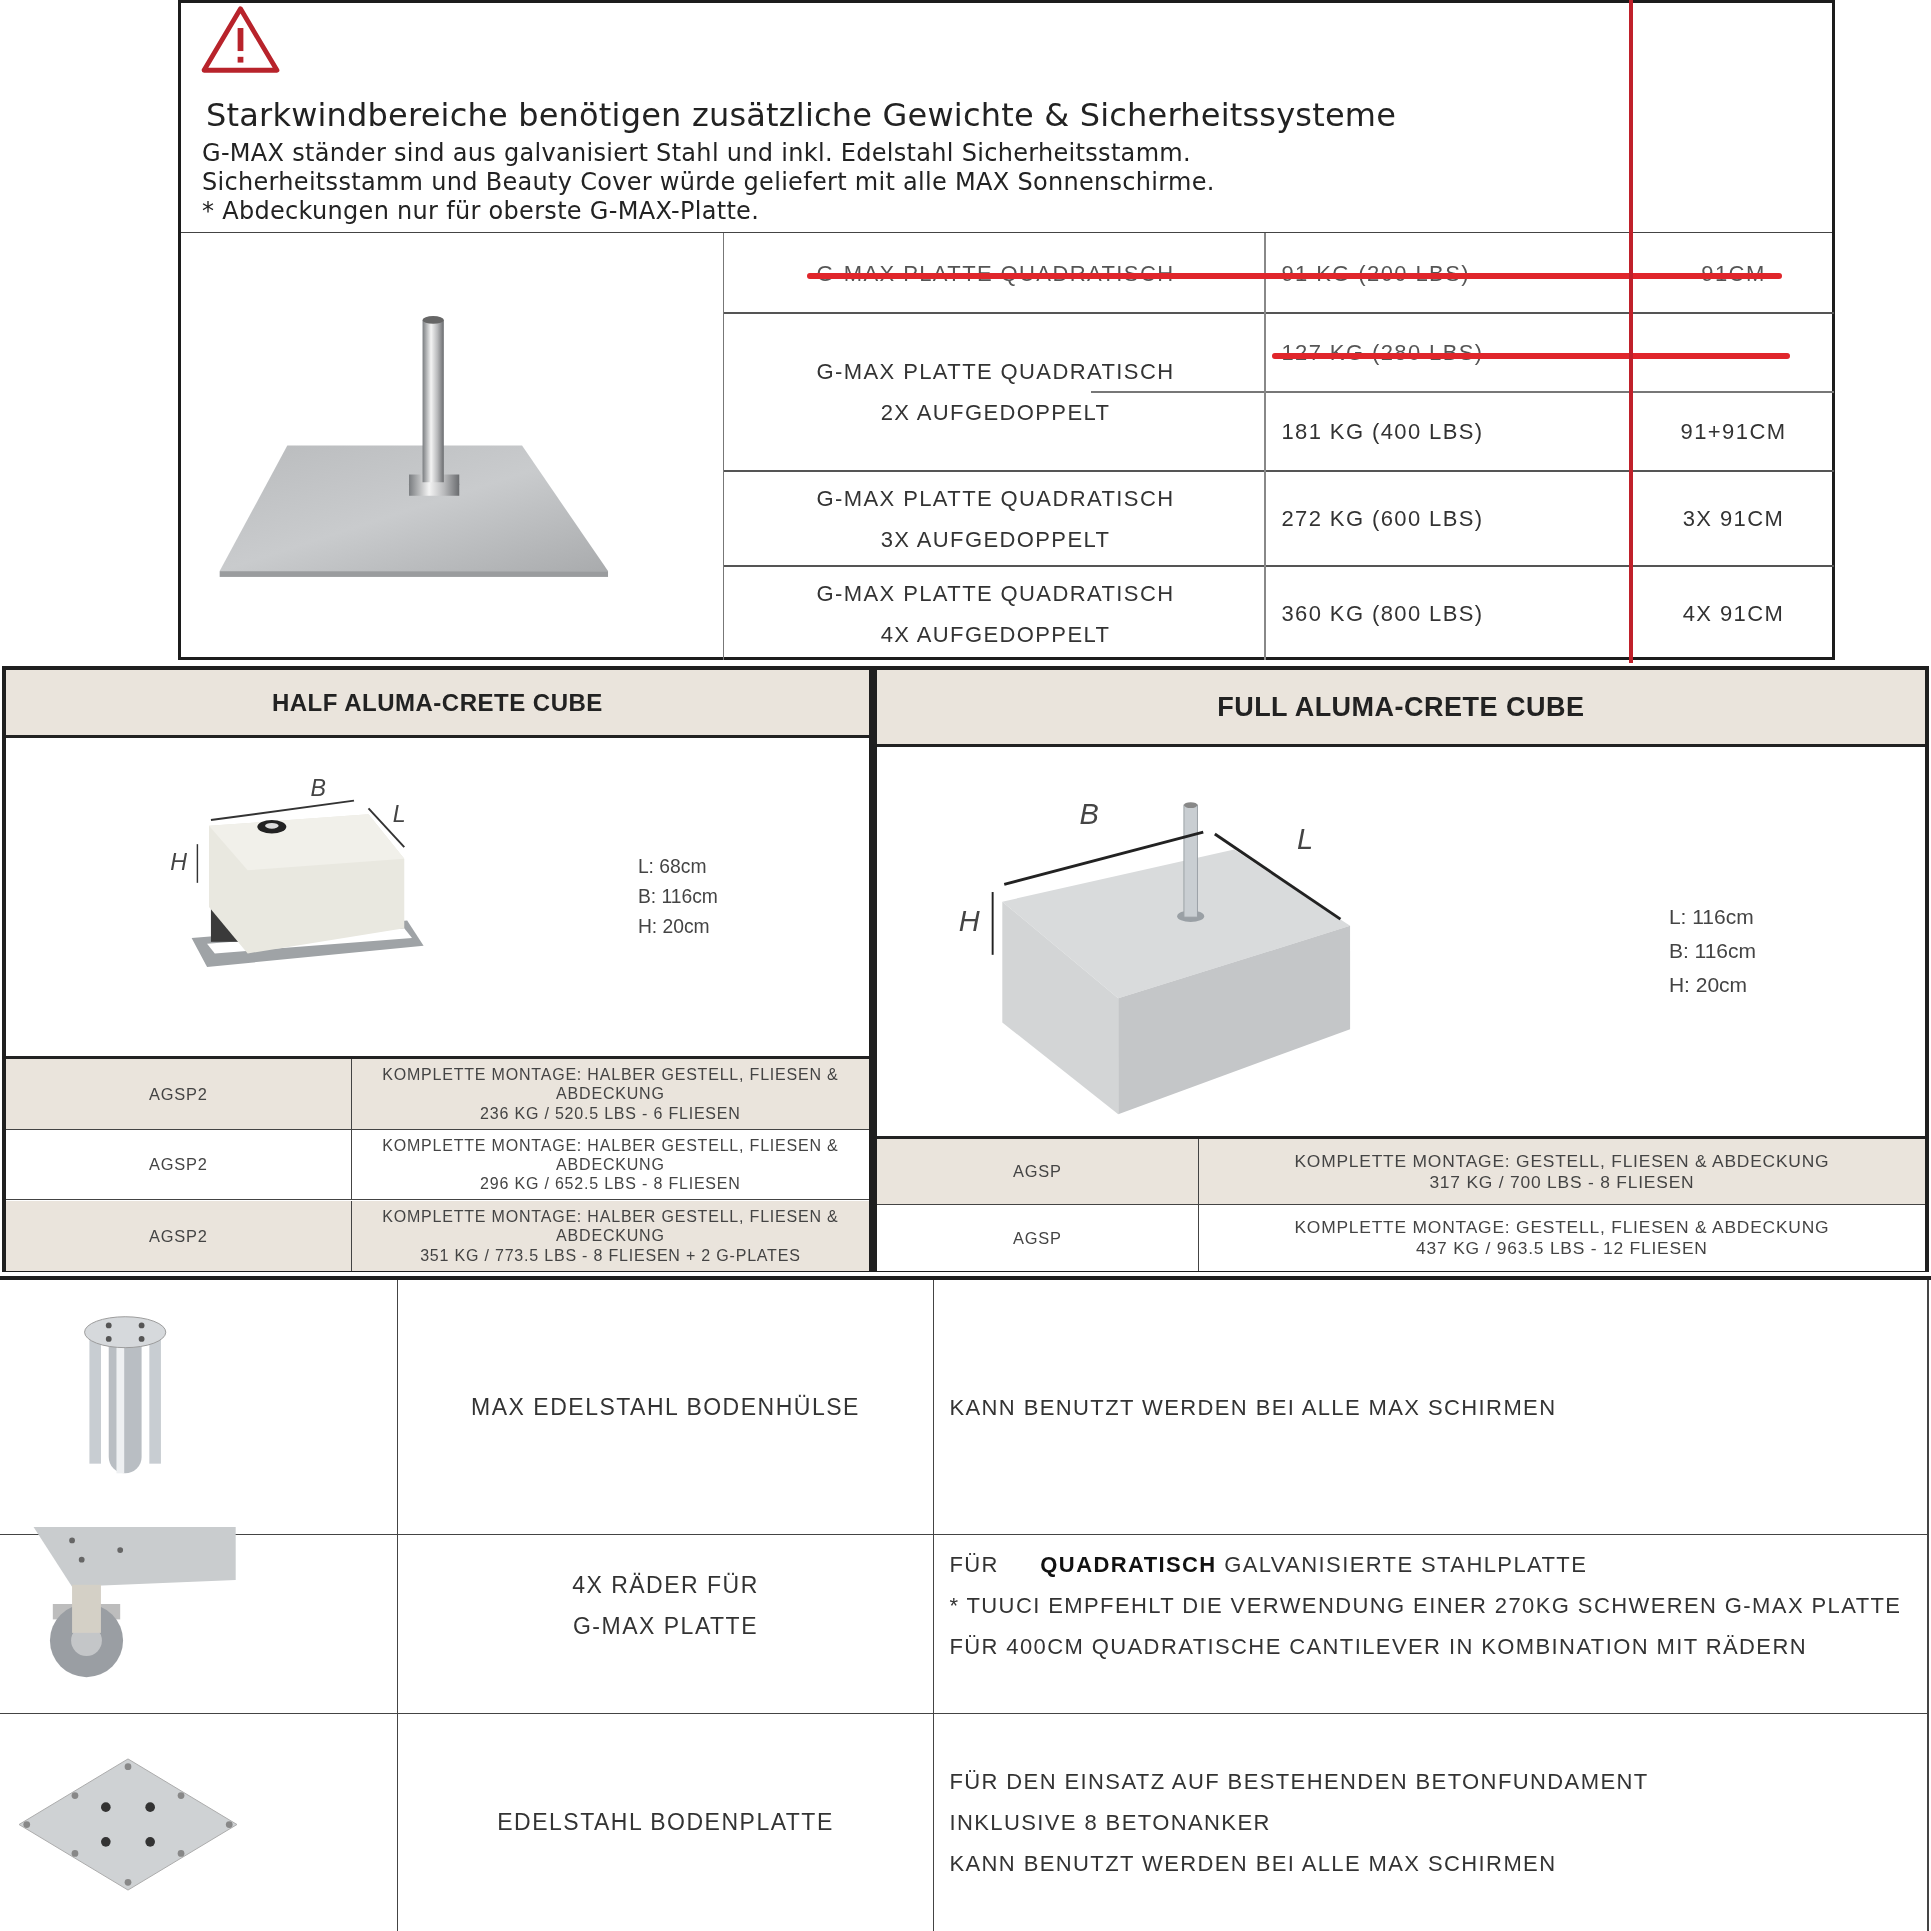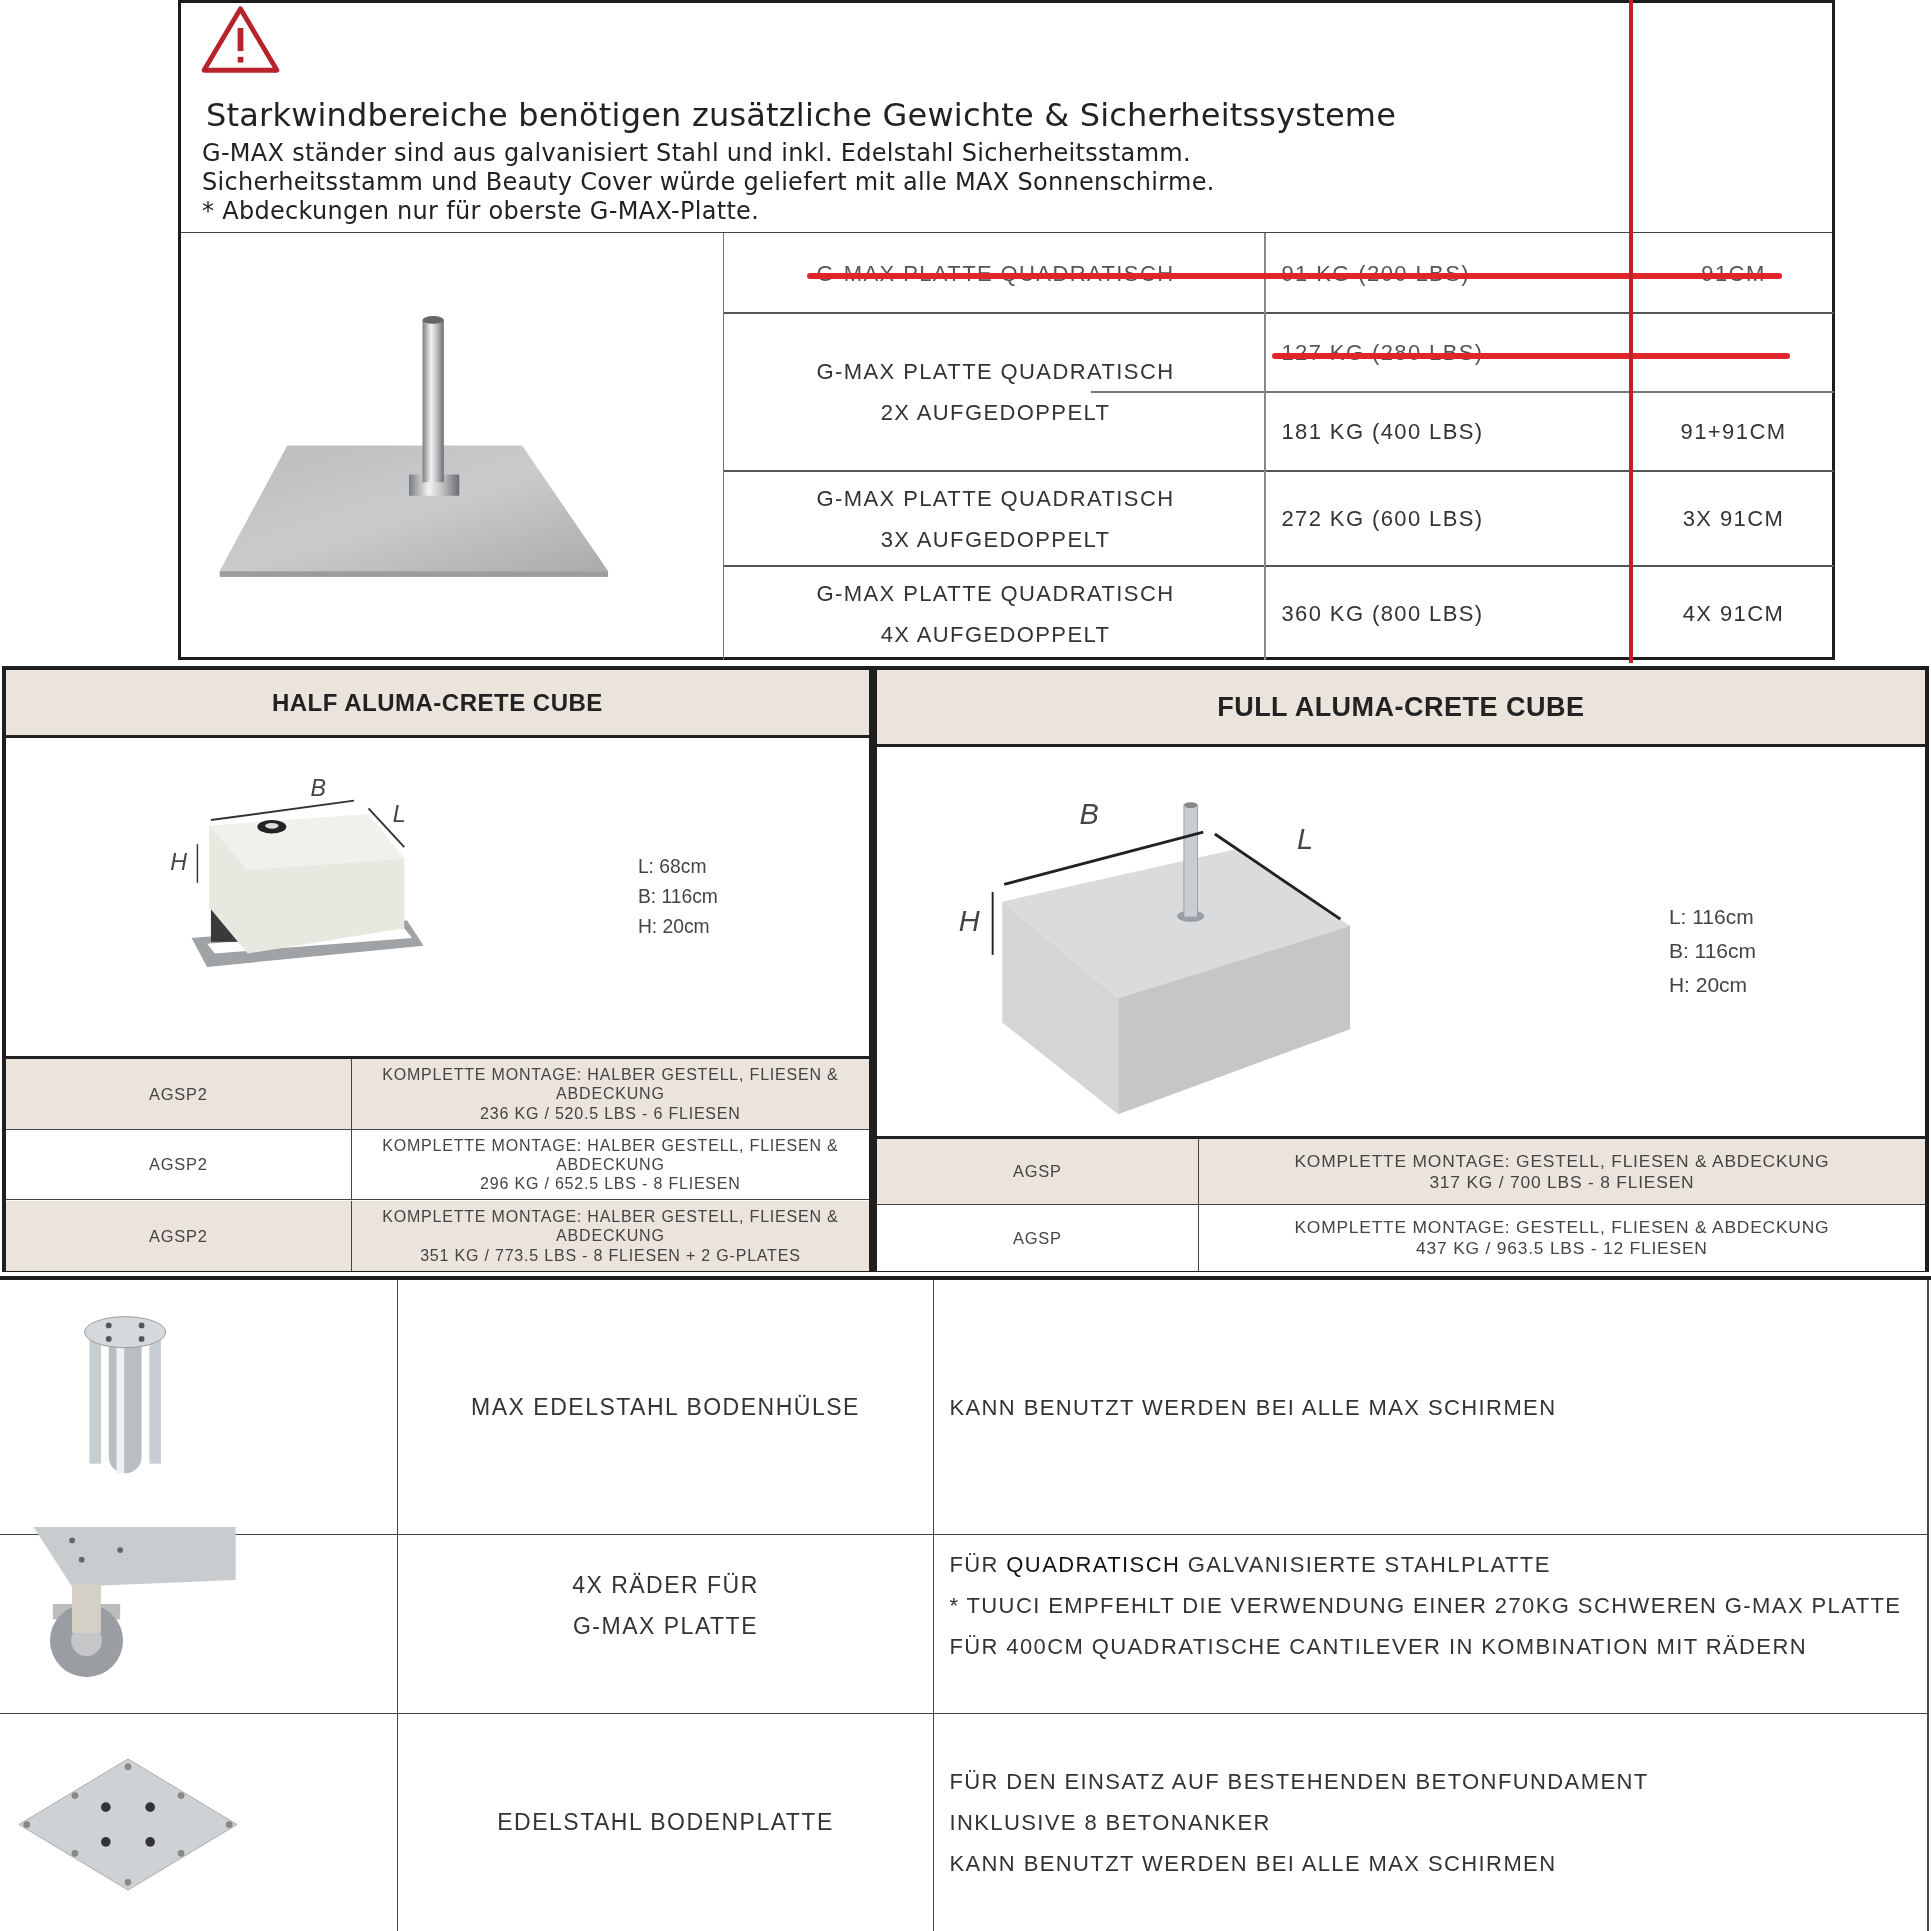--- a/index.html
+++ b/index.html
@@ -59,21 +59,21 @@
   .pdesc { flex: 1; display: flex; align-items: center; justify-content: center; text-align: center; font-size: 16px; color: #444; letter-spacing: 0.8px; line-height: 19.3px; }
   #full .pdesc { font-size: 17.4px; line-height: 21px; }
 
   
   #acc { position: absolute; left: 0; top: 1276px; width: 1931px; height: 655px; border-top: 4.8px solid #1f1f1f; }
   .arow { position: absolute; left: 0; width: 1927px; border-bottom: 1.9px solid #444; }
   .acol { position: absolute; top: 0; height: 100%; }
   .acol.c1 { left: 0; width: 398px; border-right: 1.9px solid #444; }
   .acol.c2 { left: 398px; width: 536px; border-right: 1.9px solid #444; display: flex; align-items: center; justify-content: center; text-align: center; font-size: 23px; color: #333; letter-spacing: 1.5px; line-height: 41px; }
   .acol.c3 { left: 934px; width: 994px; display: flex; flex-direction: column; justify-content: center; padding-left: 15.4px; font-size: 22px; color: #333; letter-spacing: 1.4px; line-height: 41px; white-space: nowrap; }
-  .bold { font-weight: normal; color: #111; }
+  .bold { font-weight: bold; color: #111; margin-left: 34px; }
   .acc-right-border { position: absolute; left: 1927px; top: 0; width: 1.9px; height: 655px; background: #444; }
 </style>
 </head>
 <body>
 
 <div id="gmax">
   <div class="header">
     <svg class="warn-icon" viewBox="0 0 84 74">
       <path d="M42 4 L80 68 L4 68 Z" fill="none" stroke="#b8232b" stroke-width="5" stroke-linejoin="round"></path>
       <rect x="39" y="24" width="6" height="24" fill="#b8232b"></rect>

